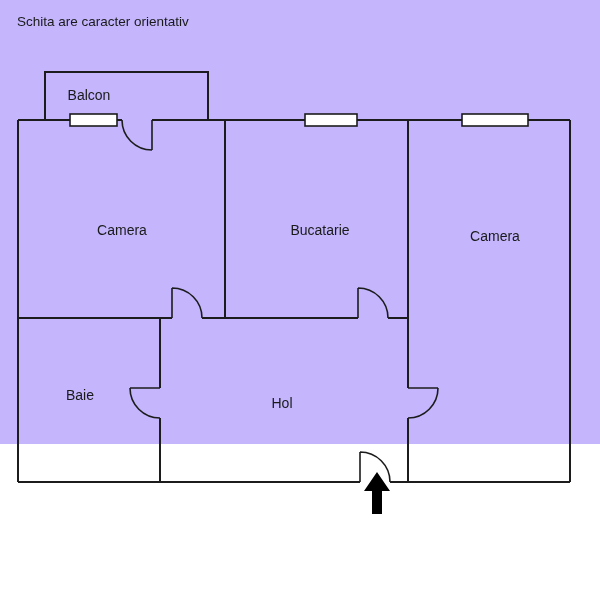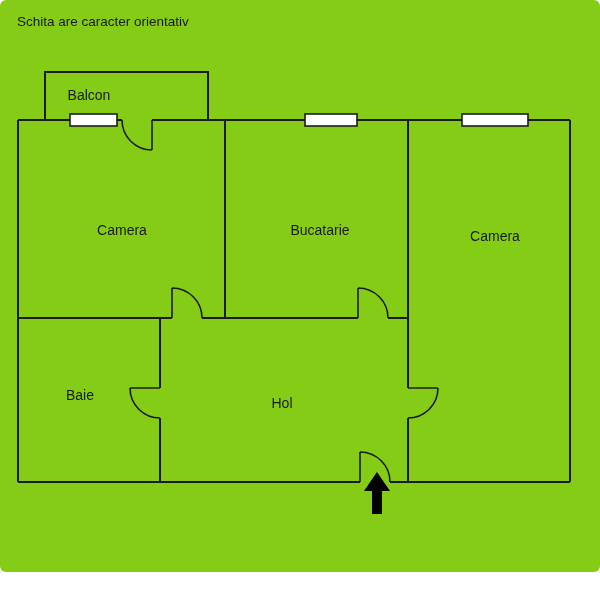--- a/index.html
+++ b/index.html
@@ -7,23 +7,22 @@
     padding: 0;
     width: 600px;
     height: 600px;
     background: #ffffff;
     overflow: hidden;
     font-family: "Liberation Sans", sans-serif;
   }
   .stage {
     position: relative;
     width: 600px;
-    height: 572px;
-    background: #84cc16;
-    border-radius: 6px;
+    height: 444px;
+    background: #c4b5fd;
   }
   svg { display: block; }
   .wall   { stroke: #1c1c1c; stroke-width: 2;   fill: none; stroke-linecap: butt; }
   .door   { stroke: #1c1c1c; stroke-width: 1.6; fill: none; }
   .window { fill: #ffffff; stroke: #1c1c1c; stroke-width: 1.6; }
   .label  { font-family: "Liberation Sans", sans-serif; font-size: 14px; fill: #1a1a1a; }
   .title  { font-family: "Liberation Sans", sans-serif; font-size: 13.5px; fill: #1a1a1a; }
   .arrow  { fill: #000000; stroke: none; }
 </style>
 </head>

